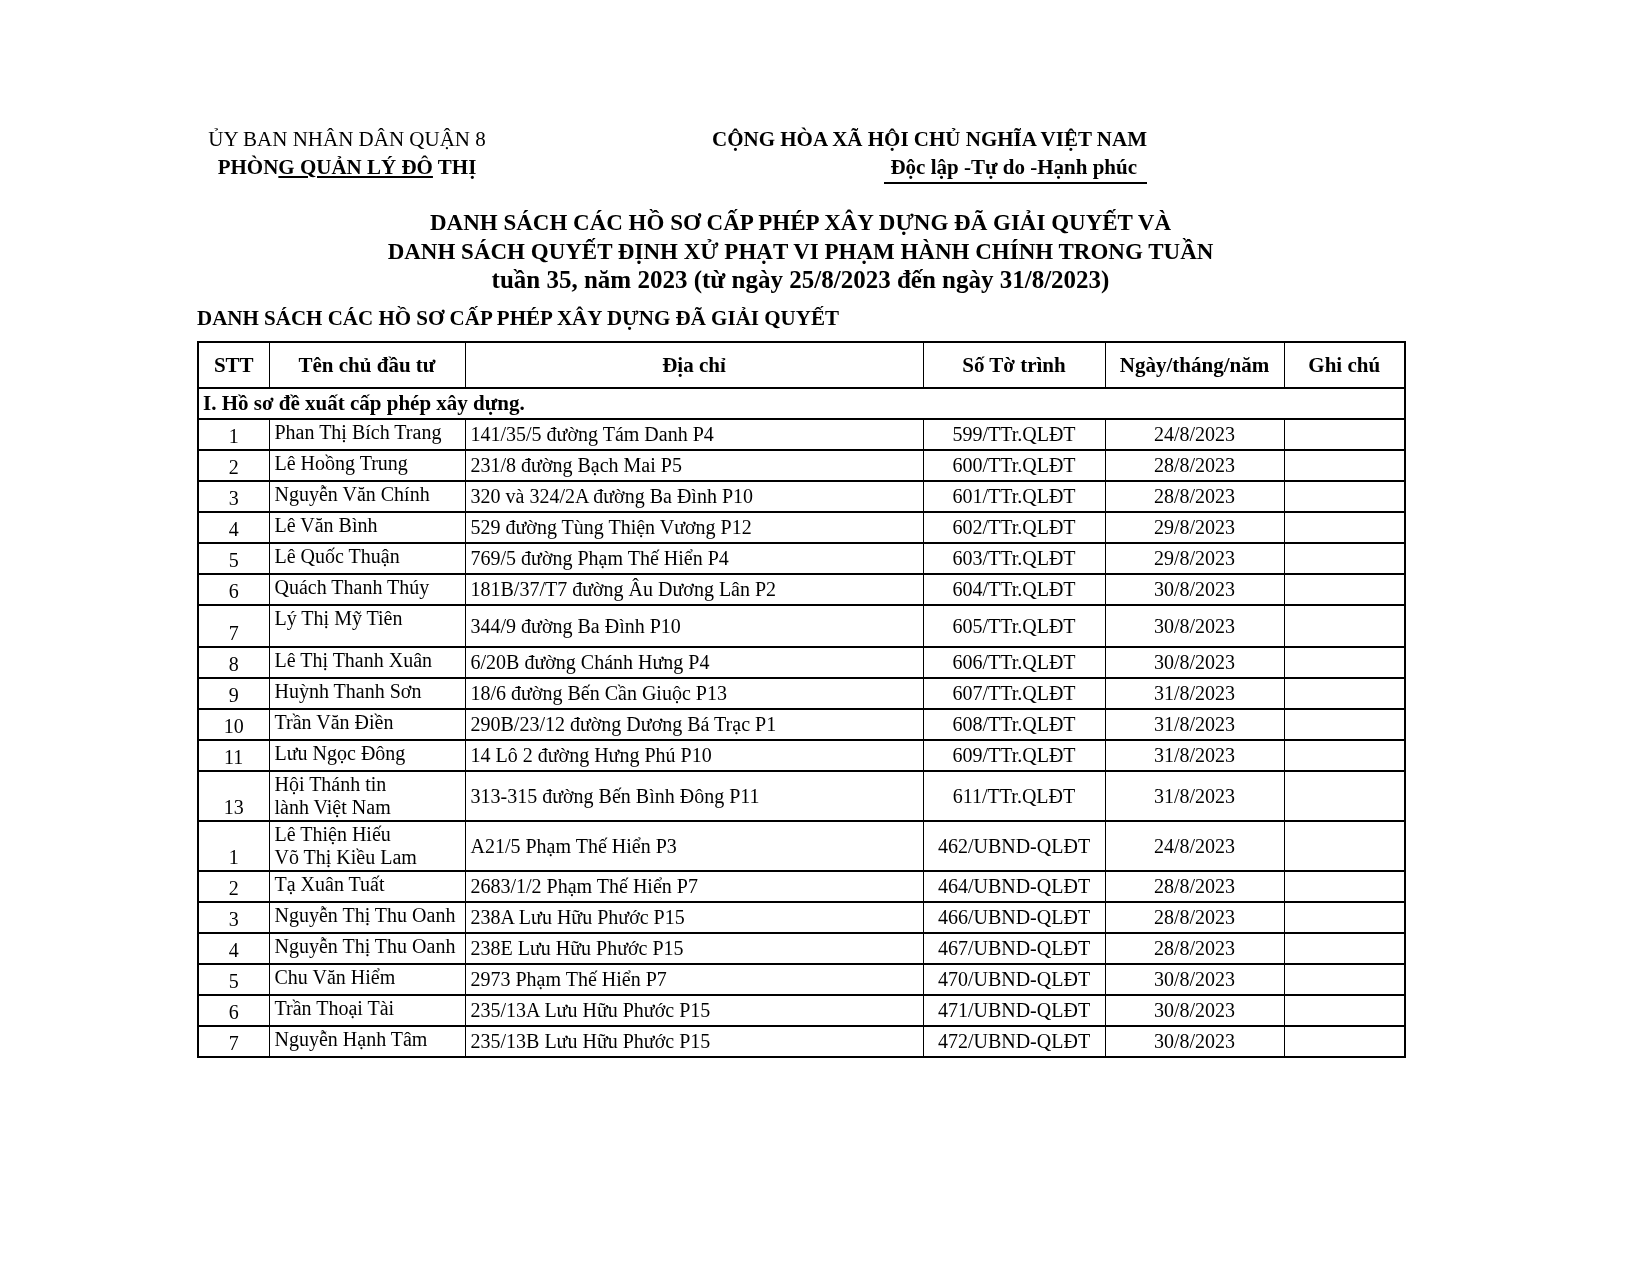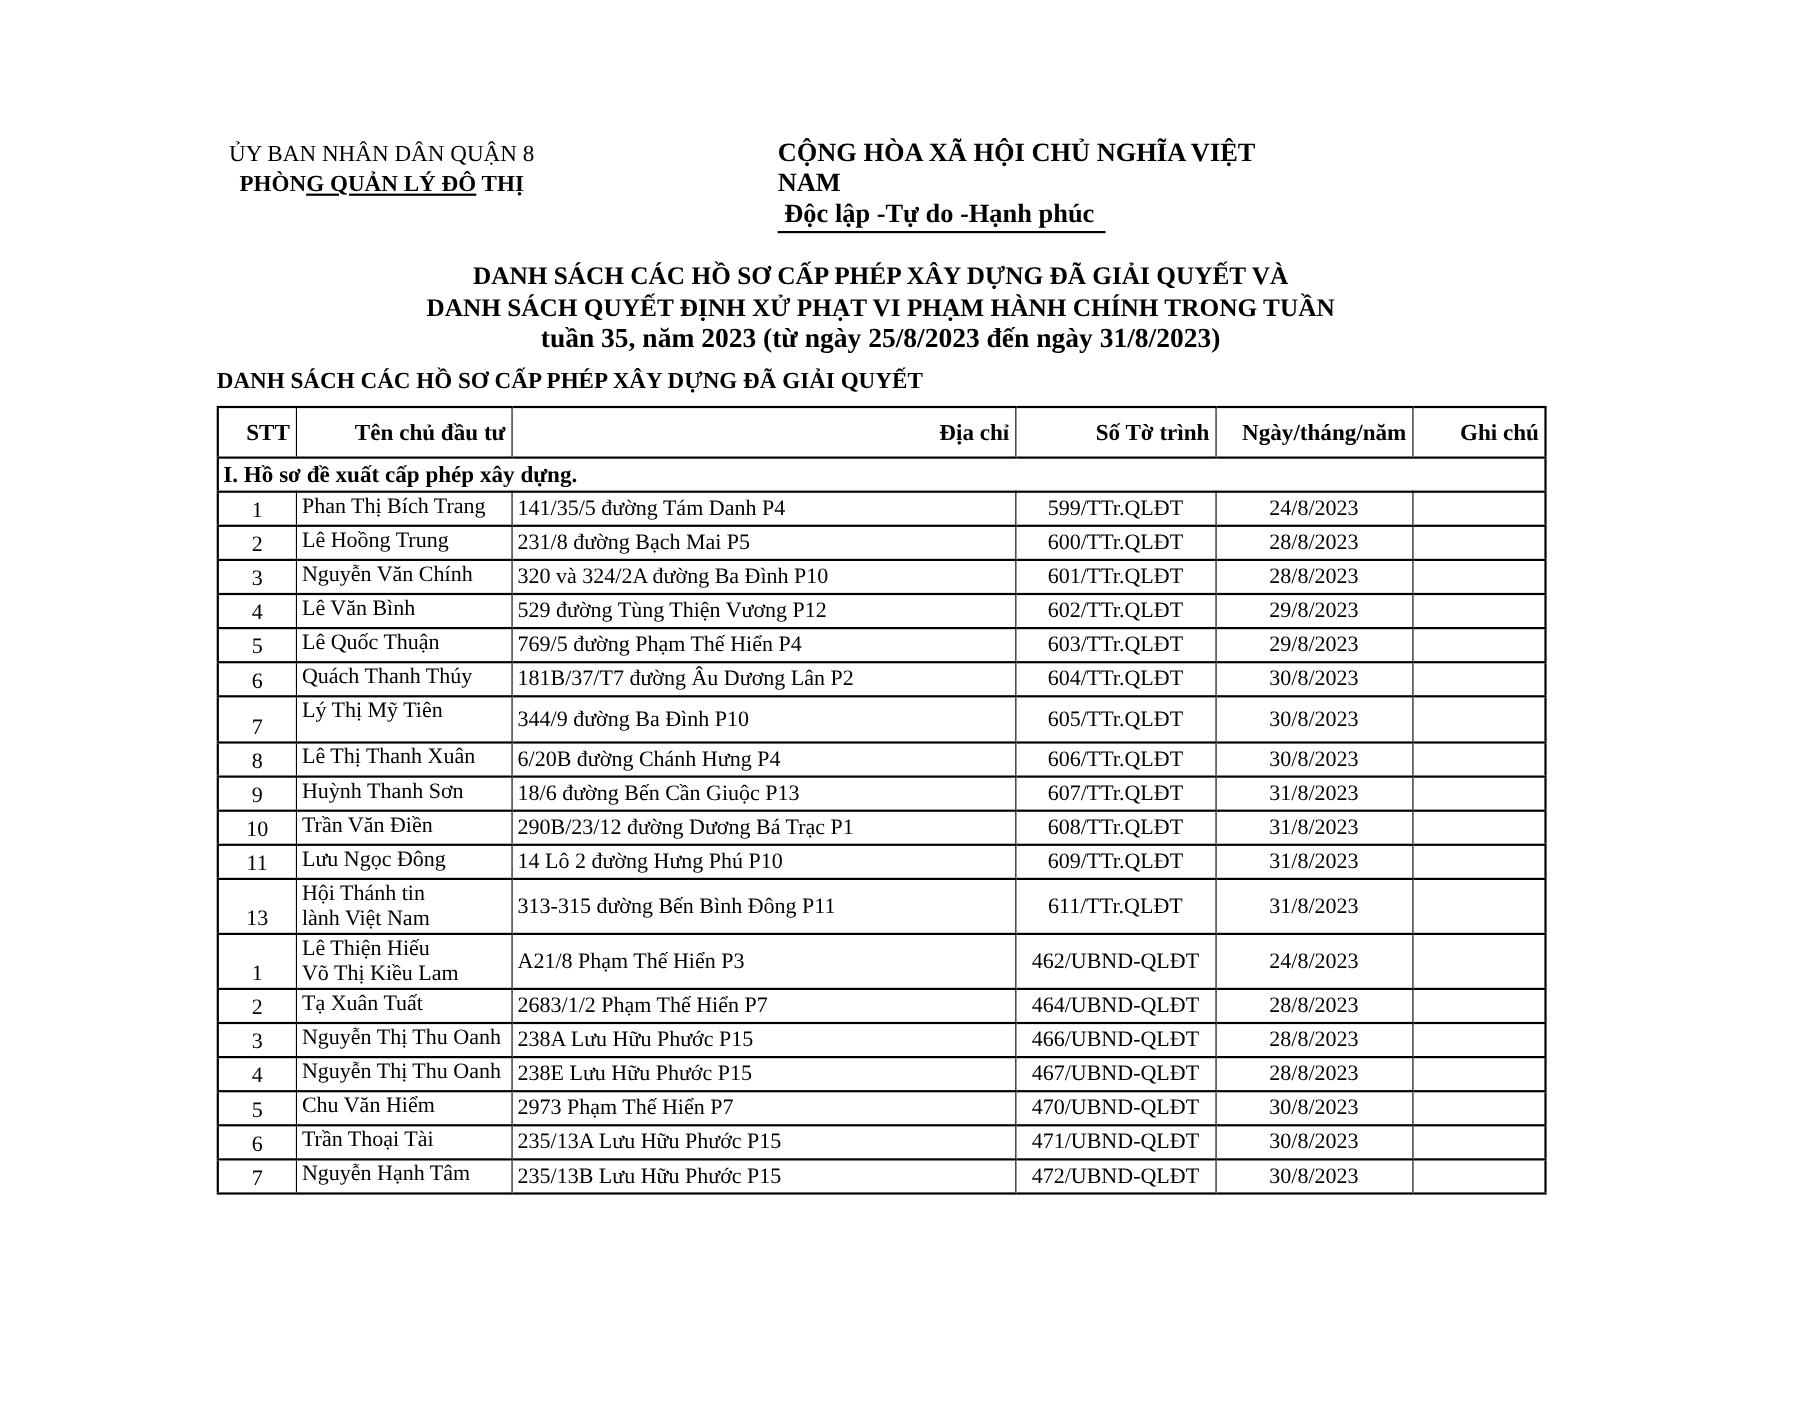--- a/index.html
+++ b/index.html
@@ -17,21 +17,21 @@
   }
   .content {
     position: absolute;
     left: 197px;
     top: 125px;
     width: 1207px;
   }
   
   .letterhead { display: flex; }
   .hdr-left  { width: 300px; text-align: center; font-size: 21px; line-height: 28px; }
-  .hdr-right { width: 440px; margin-left: 210px; text-align: left; font-size: 24px; line-height: 28px; }
+  .hdr-right { width: 440px; margin-left: 210px; text-align: right; font-size: 21px; line-height: 28px; }
   .org-name { font-weight: normal; }
   .dept-name { font-weight: bold; }
   .dept-name .u { text-decoration: underline; }
   .national-name { font-weight: bold; }
   .motto {
     font-weight: bold;
     display: inline-block;
     border-bottom: 2px solid #000;
     padding: 0 10px 1px 6px;
   }
@@ -74,21 +74,21 @@
     border: 1px solid #000;
     border-top-width: 2px;
     border-bottom-width: 2px;
     padding: 1px 5px;
     overflow: hidden;
   }
   table.permits { border: 2px solid #000; }
   table.permits th {
     font-weight: bold;
     font-size: 21px;
-    text-align: right;
+    text-align: center;
     vertical-align: middle;
     height: 46px;
   }
   tr.section-row td {
     font-weight: bold;
     font-size: 21px;
     height: 31px;
     vertical-align: middle;
     padding-left: 4px;
   }
@@ -258,21 +258,21 @@
     <td class="cell-so">611/TTr.QLĐT</td>
     <td class="cell-ngay">31/8/2023</td>
     <td class="cell-ghi"></td>
   </tr>
 
 
   <tr class="data-row">
     <td class="cell-stt">1</td>
     <td class="cell-name">Lê Thiện Hiếu
 Võ Thị Kiều Lam</td>
-    <td class="cell-addr">A21/8 Phạm Thế Hiển P3</td>
+    <td class="cell-addr">A21/5 Phạm Thế Hiển P3</td>
     <td class="cell-so">462/UBND-QLĐT</td>
     <td class="cell-ngay">24/8/2023</td>
     <td class="cell-ghi"></td>
   </tr>
 
   <tr class="data-row">
     <td class="cell-stt">2</td>
     <td class="cell-name">Tạ Xuân Tuất</td>
     <td class="cell-addr">2683/1/2 Phạm Thế Hiển P7</td>
     <td class="cell-so">464/UBND-QLĐT</td>

